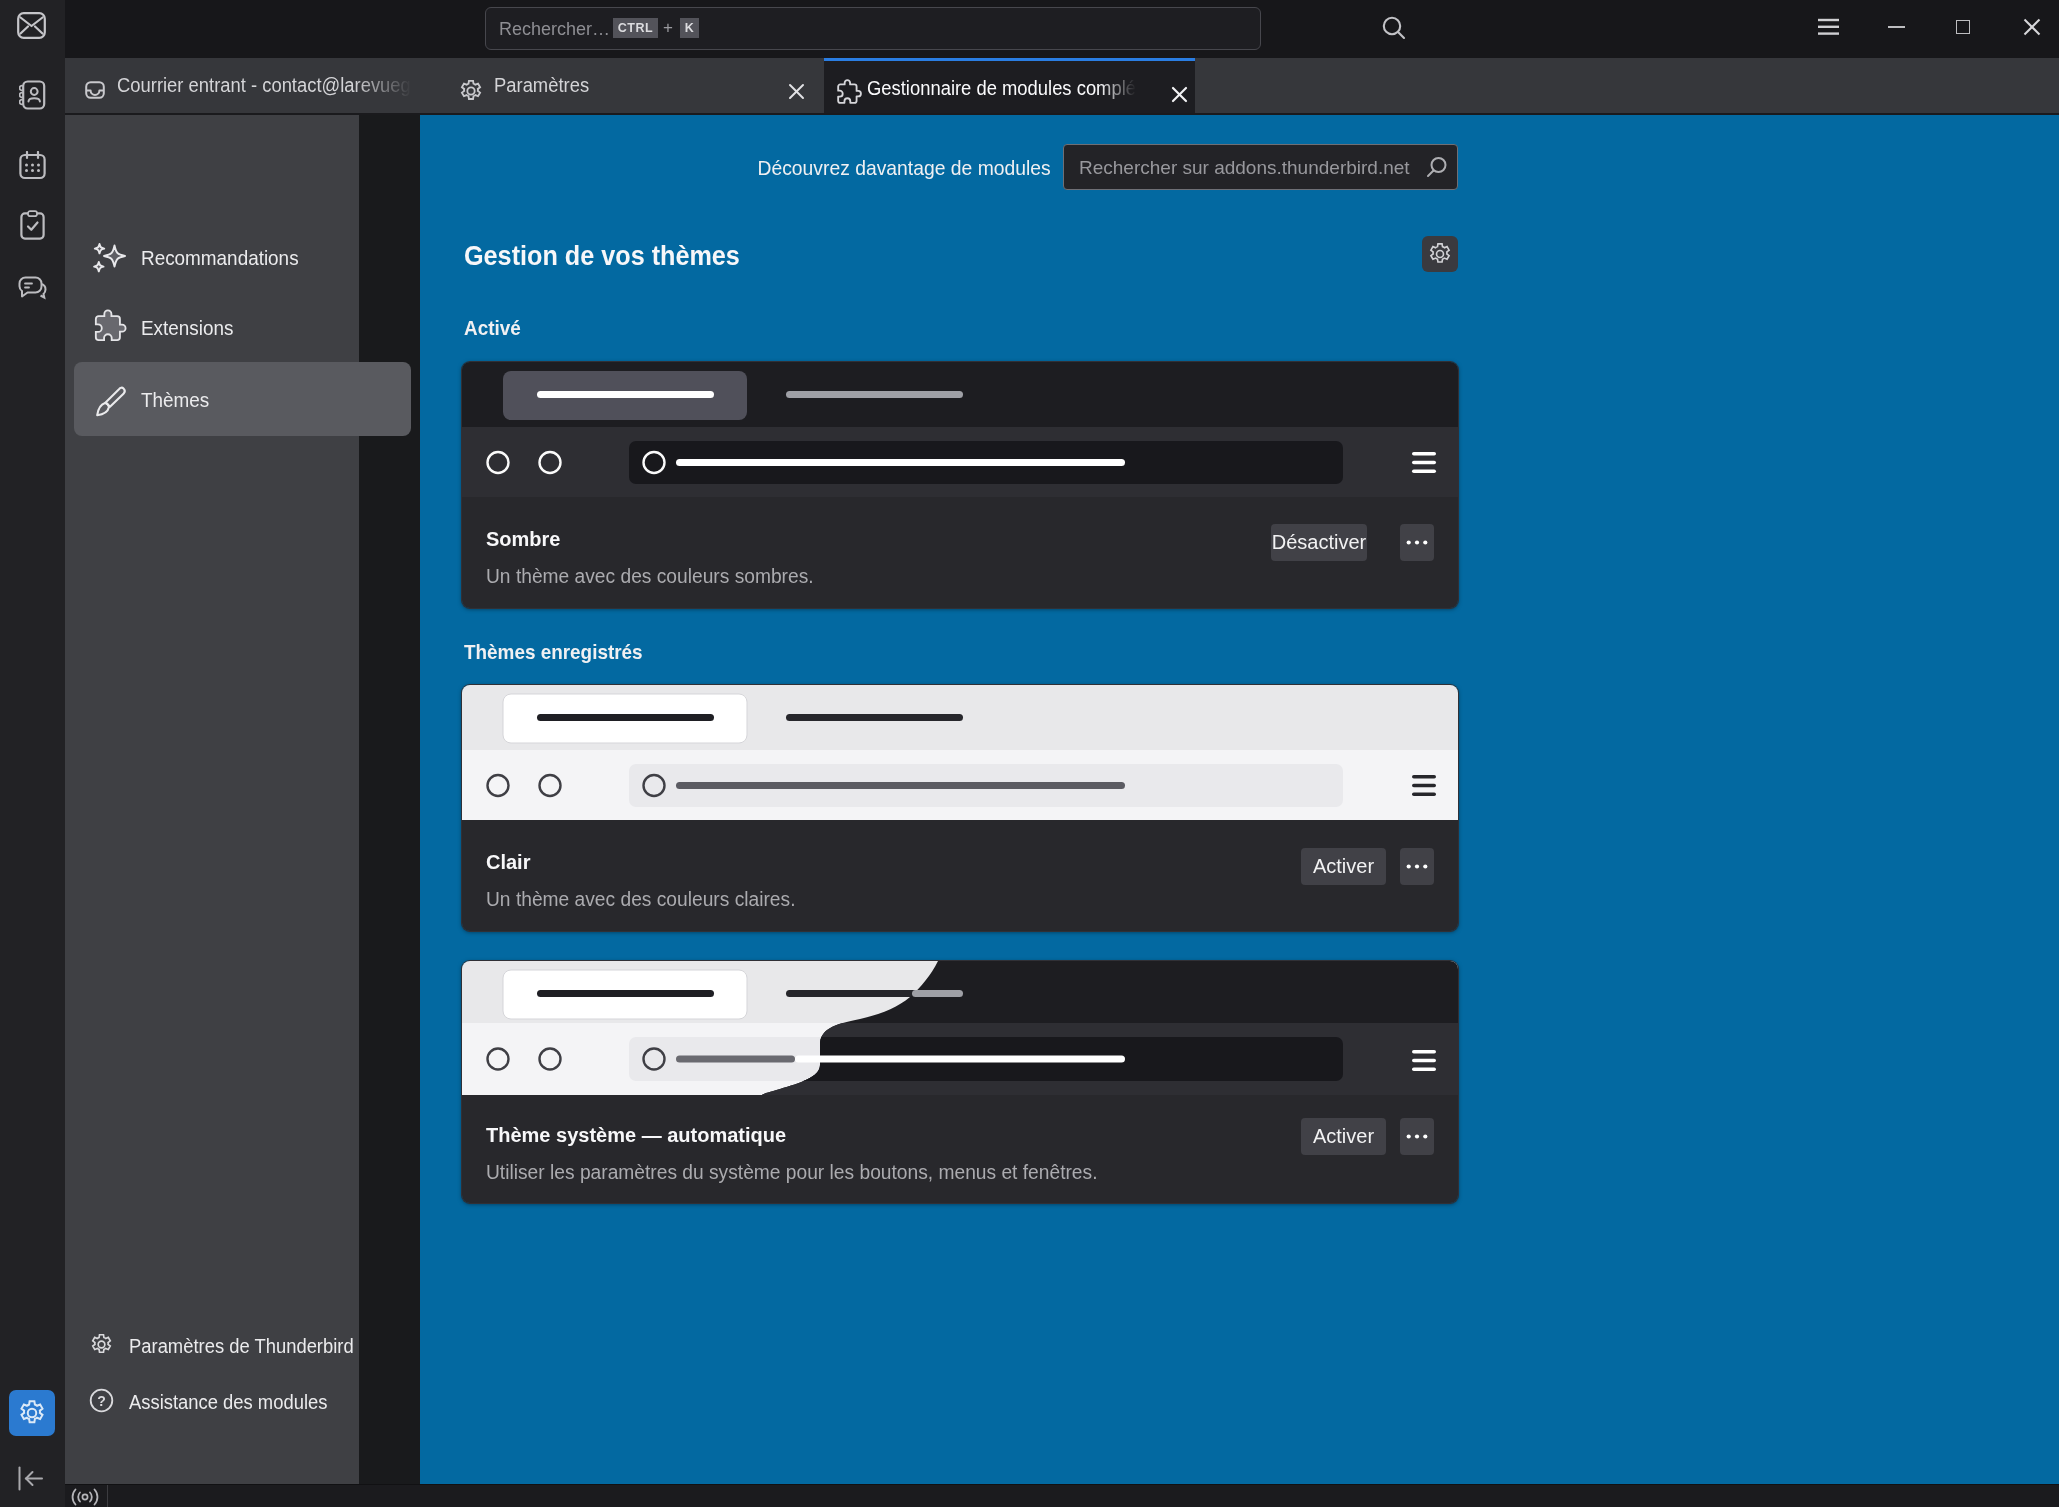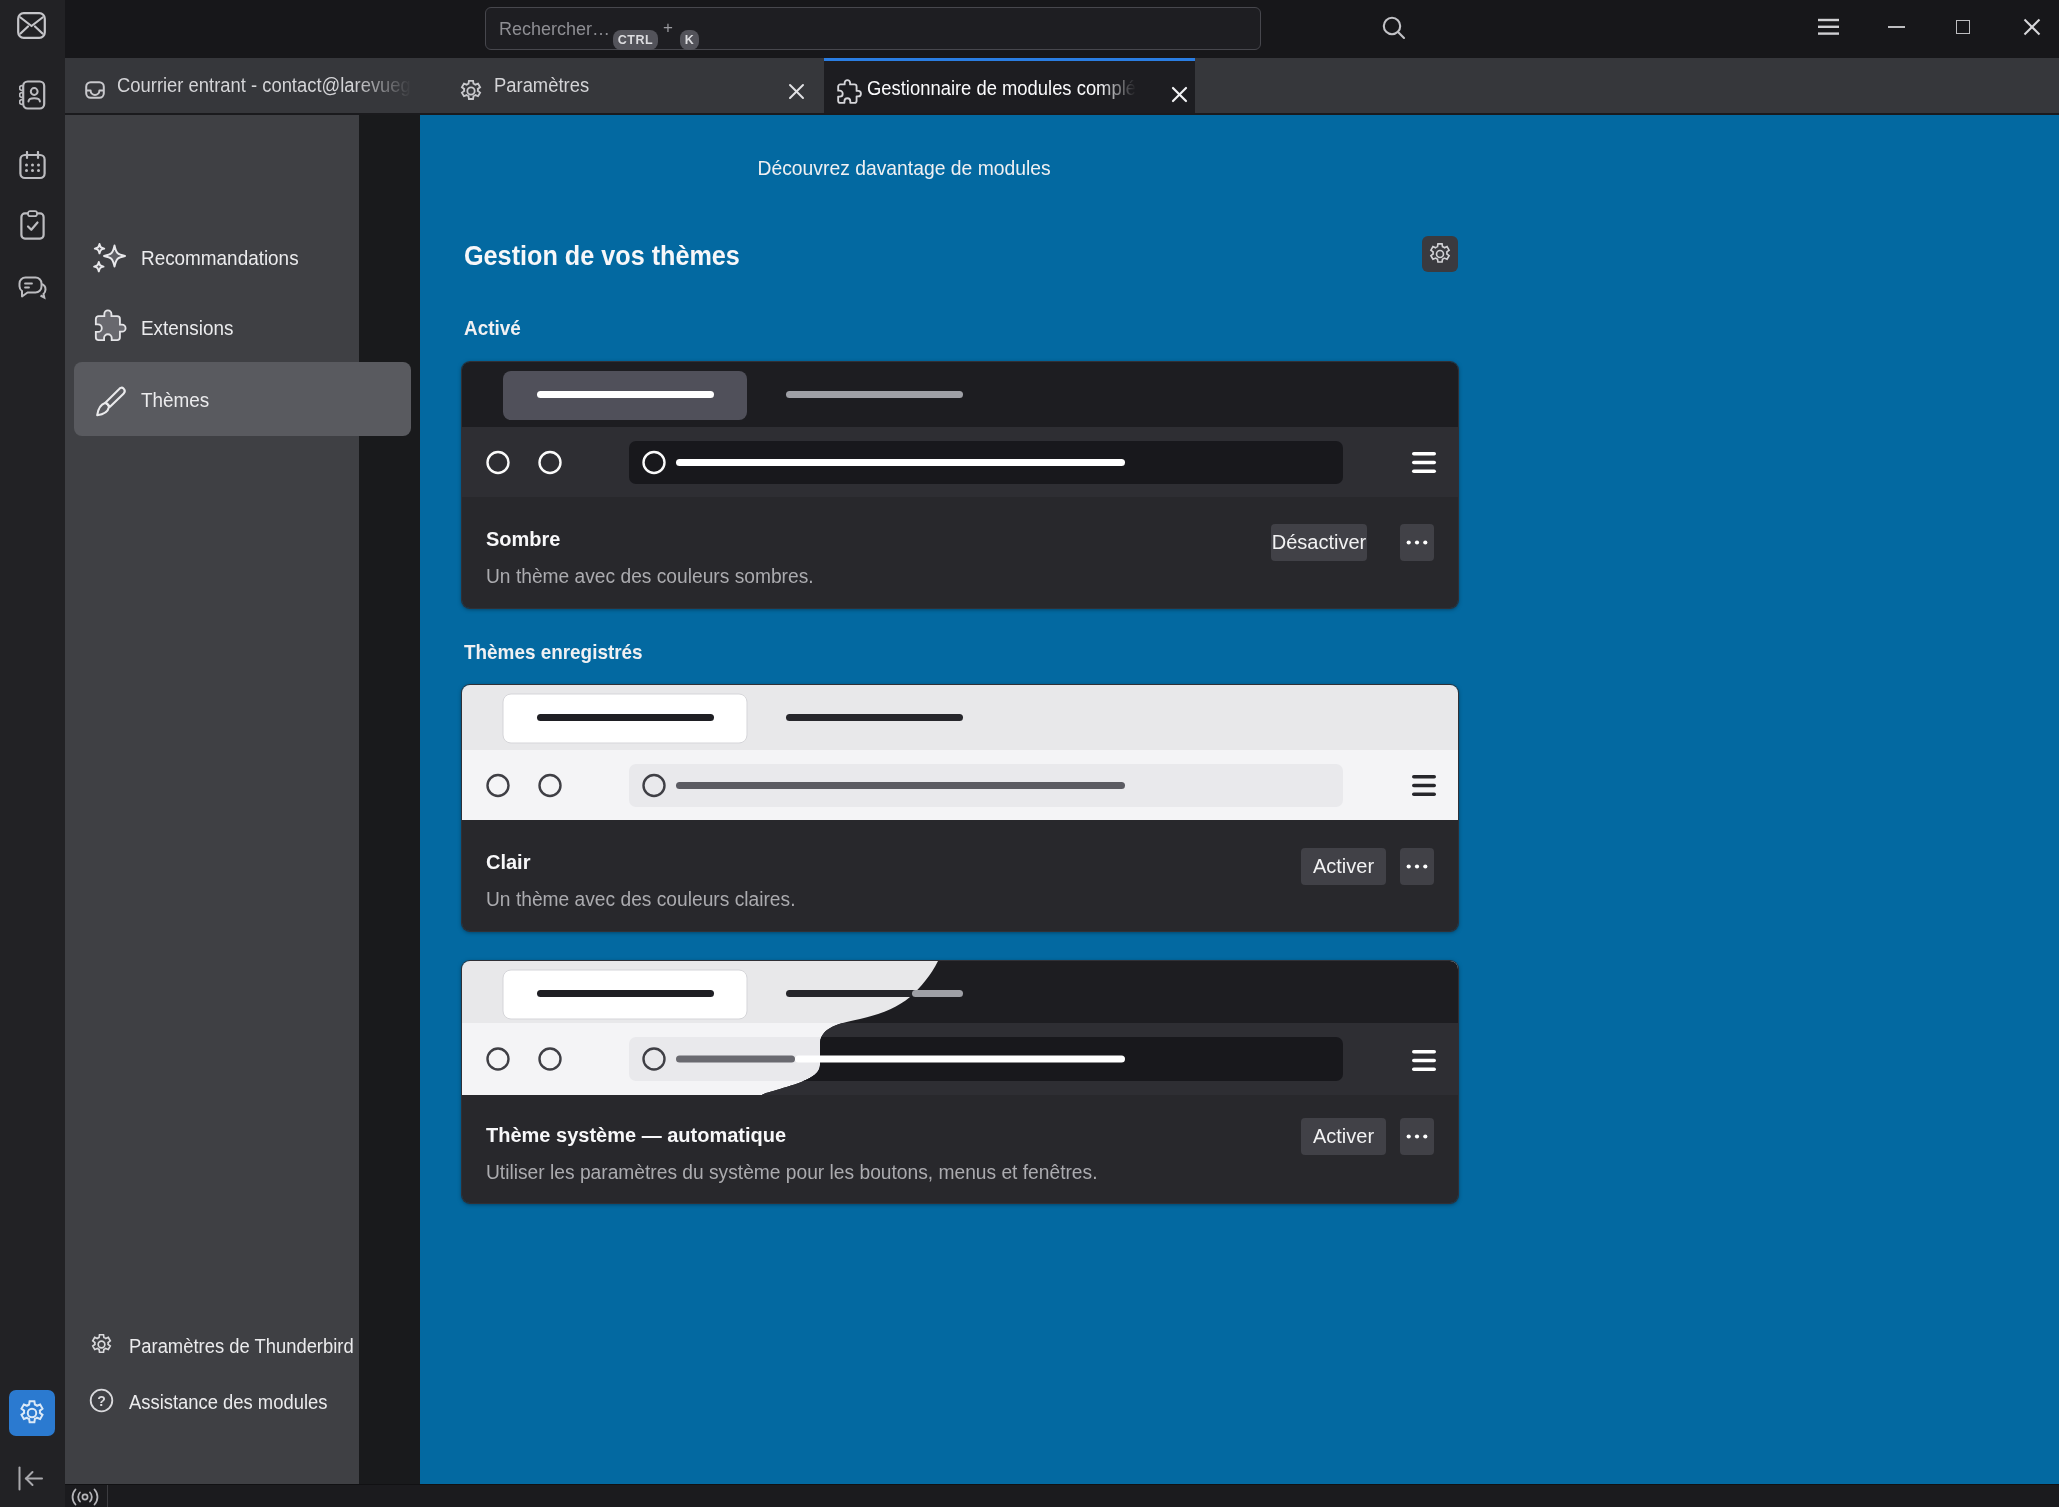--- a/index.html
+++ b/index.html
@@ -3,21 +3,21 @@
 <style>
 *{margin:0;padding:0;box-sizing:border-box}
 html,body{width:2059px;height:1507px;background:#191a1c;font-family:"Liberation Sans",sans-serif;overflow:hidden}
 .abs{position:absolute}
 #stage{position:relative;width:2059px;height:1507px}
 
 #titlebar{left:65px;top:0;width:1994px;height:58px;background:#17171a}
 #leftcol{left:0;top:0;width:65px;height:1507px;background:#222225}
 #tsearch{left:485px;top:7px;width:776px;height:43px;background:#1e1e22;border:1px solid #47474d;border-radius:6px}
 #tsearch .ph{position:absolute;left:13px;top:11px;font-size:18px;color:#8e8e93}
-.kbd{position:absolute;top:22px;height:20px;background:#53535a;border-radius:8px;color:#dcdcdf;font-size:12.5px;font-weight:bold;text-align:center;line-height:20px;letter-spacing:.5px}
+.kbd{position:absolute;top:10px;height:20px;background:#53535a;border-radius:0;color:#dcdcdf;font-size:12.5px;font-weight:bold;text-align:center;line-height:20px;letter-spacing:.5px}
 
 #tabbar{left:65px;top:58px;width:1994px;height:57px;background:#36373b;border-bottom:2px solid #1a1a1d}
 .tabtxt{position:absolute;top:0;height:55px;line-height:55px;font-size:20px;color:#d4d4d7;white-space:nowrap;overflow:hidden;transform:scaleX(.92);transform-origin:0 50%}
 #activetab{position:absolute;left:759px;top:0;width:371px;height:55px;background:#1d1d21;border-top:3px solid #2a7de2}
 
 #sidebar{left:65px;top:115px;width:294px;height:1369px;background:#3f4044}
 .srow{position:absolute;left:76px;font-size:21px;color:#ebebed;white-space:nowrap;transform:scaleX(.9);transform-origin:0 50%}
 #selrow{position:absolute;left:9px;top:247px;width:337px;height:74px;background:#595a5f;border-radius:8px}
 .brow{position:absolute;left:64px;font-size:20px;color:#ebebed;white-space:nowrap;transform:scaleX(.92);transform-origin:0 50%}
 
@@ -198,20 +198,27 @@
           <path d="M9 4.5 a6.5 6.5 0 0 0 0 9"></path>
           <path d="M23.5 1.5 a11 11 0 0 1 0 15"></path>
           <path d="M19 4.5 a6.5 6.5 0 0 1 0 9"></path>
         </g>
         <circle cx="14" cy="9" r="2.6" fill="none" stroke="#b5b5b9" stroke-width="1.7"></circle>
       </svg>
     <div class="abs" style="left:42px;top:0;width:1px;height:23px;background:#3c3c40"></div>
   </div>
   <div class="abs" id="content">
     <div class="abs" style="right:1008px;top:41px;font-size:21px;color:#f0f0f2;transform:scaleX(.92);transform-origin:100% 50%">Découvrez davantage de modules</div>
+    <div class="abs" style="left:643px;top:29px;width:395px;height:46px;background:#232327;border:1px solid #6f6f75;border-radius:4px">
+      <span style="position:absolute;left:15px;top:12px;font-size:19px;color:#98989d;white-space:nowrap">Rechercher sur addons.thunderbird.net</span>
+      <svg style="position:absolute;right:9px;top:11px" width="24" height="24" viewBox="0 0 24 24">
+          <circle cx="14.5" cy="9" r="7" fill="none" stroke="#aeaeb2" stroke-width="2"></circle>
+          <line x1="9.5" y1="14.5" x2="4" y2="20" stroke="#aeaeb2" stroke-width="2" stroke-linecap="round"></line>
+        </svg>
+    </div>
     <div class="abs" style="left:44px;top:124px;font-size:28px;line-height:34px;font-weight:bold;color:#f7f7f9;transform:scaleX(.9);transform-origin:0 50%">Gestion de vos thèmes</div>
     <div class="abs" style="left:1002px;top:121px;width:36px;height:36px;background:#3a3a3f;border-radius:6px">
       <svg style="position:absolute;left:5px;top:5px" width="26" height="26" viewBox="0 0 24 24">
           <path fill="none" stroke="#d2d2d6" stroke-width="1.5" d="M13.9,2.6l0.4,2.6c0.6,0.2,1.2,0.6,1.7,1l2.5-1l1.9,3.3l-2.1,1.6c0.1,0.3,0.1,0.6,0.1,0.9s0,0.6-0.1,0.9l2.1,1.6 l-1.9,3.3l-2.5-1c-0.5,0.4-1.1,0.7-1.7,1l-0.4,2.6h-3.8l-0.4-2.6c-0.6-0.2-1.2-0.6-1.7-1l-2.5,1l-1.9-3.3l2.1-1.6 c-0.1-0.3-0.1-0.6-0.1-0.9s0-0.6,0.1-0.9L3.6,8.5l1.9-3.3l2.5,1c0.5-0.4,1.1-0.7,1.7-1l0.4-2.6H13.9z"></path>
           <circle cx="12" cy="12" r="3.2" fill="none" stroke="#d2d2d6" stroke-width="1.5"></circle>
         </svg>
     </div>
     <div class="abs" style="left:44px;top:201px;font-size:21px;font-weight:bold;color:#f0f0f2;transform:scaleX(.9);transform-origin:0 50%">Activé</div>
 
     <div class="card" style="top:247px;height:246px">

